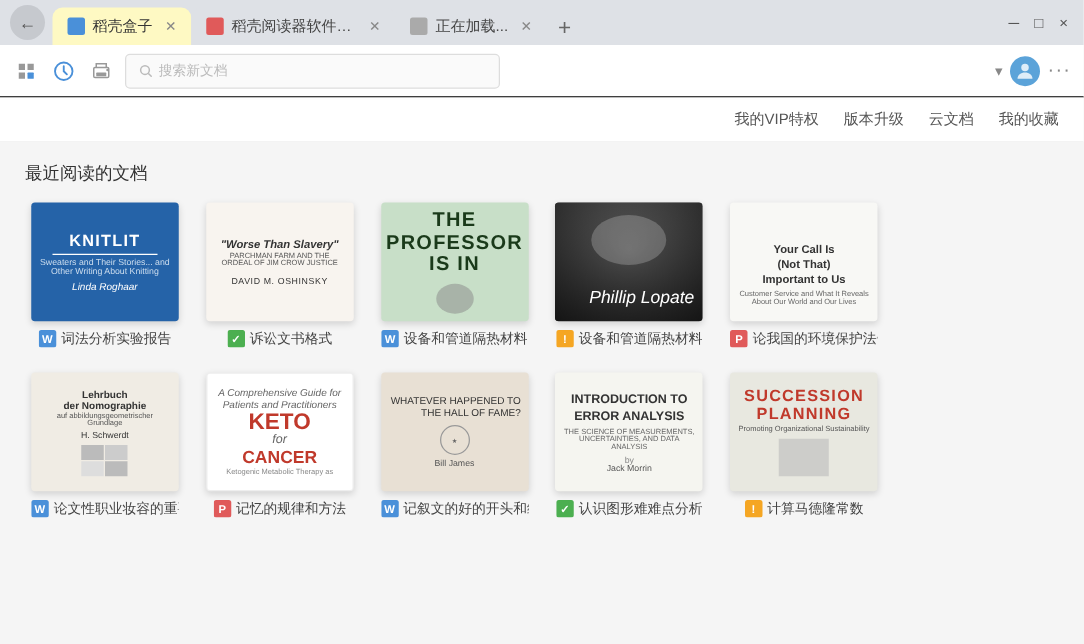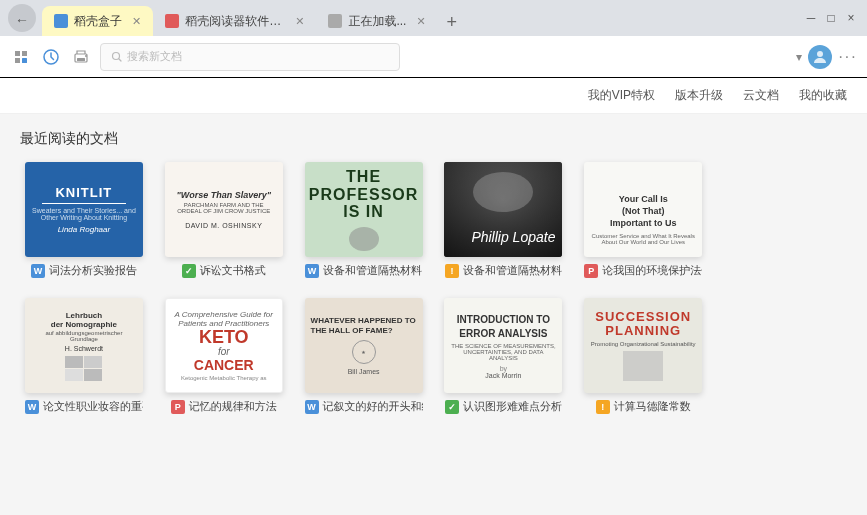--- a/index.html
+++ b/index.html
@@ -262,21 +262,21 @@
         <div class="c-sub">Ketogenic Metabolic Therapy as</div>
       </div>
       <div class="book-label">
         <div class="book-label-icon icon-pdf">P</div>
         <span>记忆的规律和方法</span>
       </div>
     </div>
 
     <div class="book-item">
       <div class="book-cover cover-8">
-        <div style="font-size:8px;font-weight:bold;text-align:left;color:#333;line-height:1.3;">WHATEVER HAPPENED TO THE HALL OF FAME?</div>
+        <div style="font-size:8px;font-weight:normal;text-align:right;color:#333;line-height:1.3;">WHATEVER HAPPENED TO THE HALL OF FAME?</div>
         <div style="width:24px;height:24px;border:1px solid #999;border-radius:50%;margin:4px auto;display:flex;align-items:center;justify-content:center;">
           <div style="font-size:5px;color:#666;text-align:center;">★</div>
         </div>
         <div style="font-size:7px;color:#555;text-align:center;">Bill James</div>
       </div>
       <div class="book-label">
         <div class="book-label-icon icon-doc">W</div>
         <span>记叙文的好的开头和结尾</span>
       </div>
     </div>

